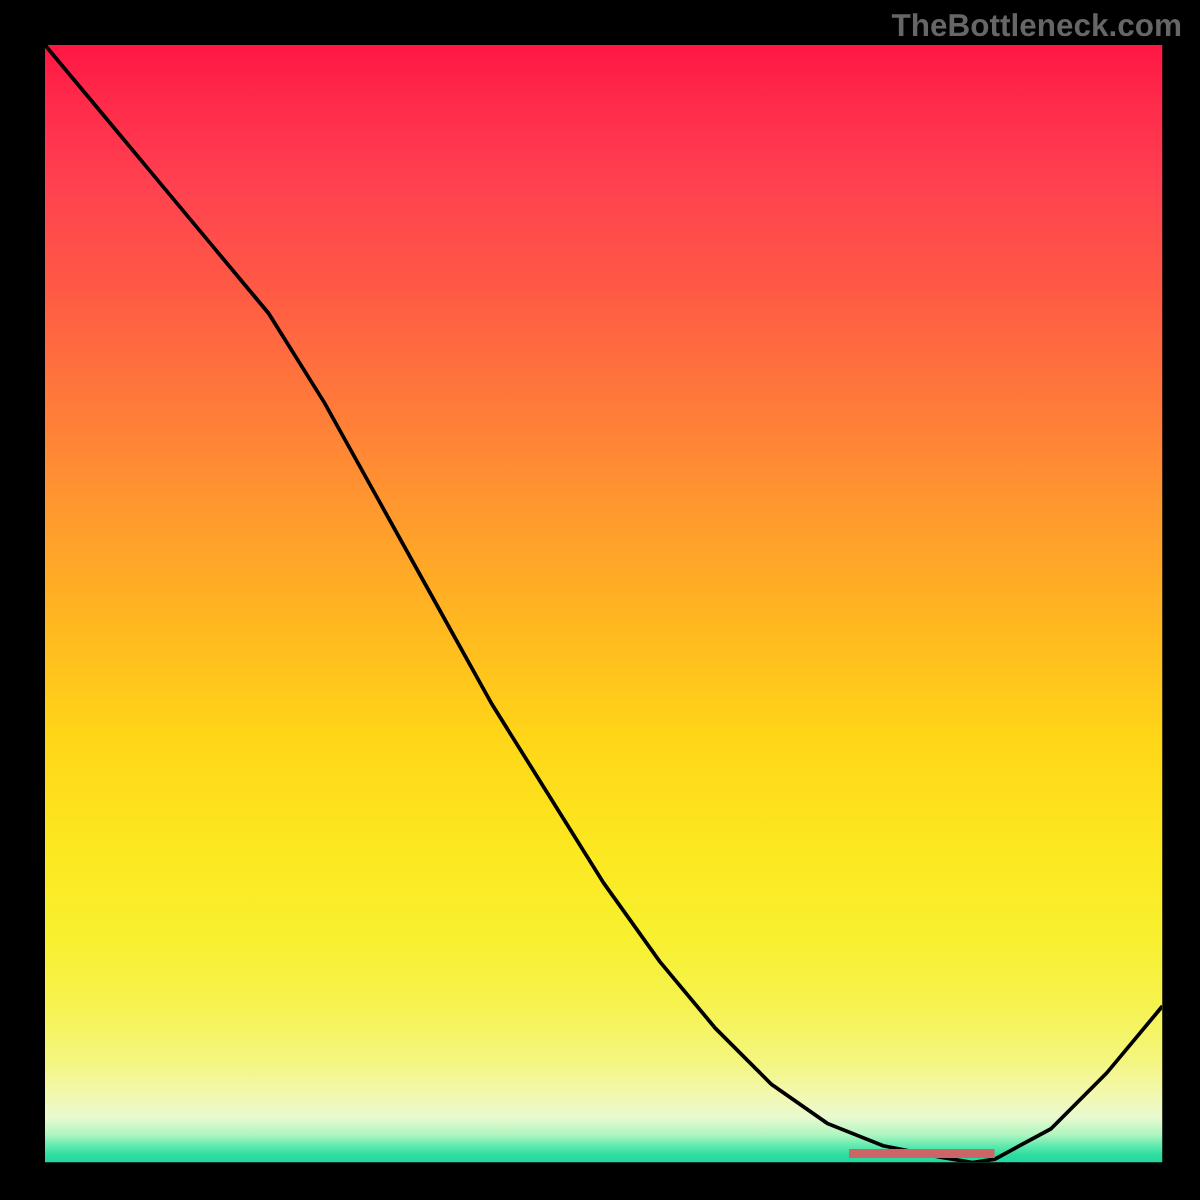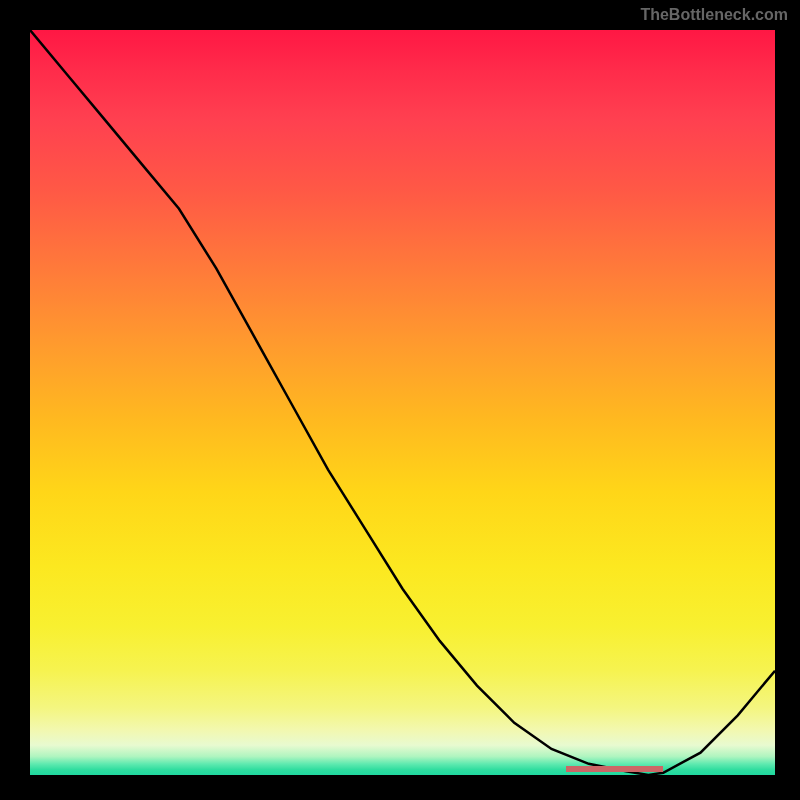--- a/index.html
+++ b/index.html
@@ -15,21 +15,21 @@
     top: 0;
     left: 0;
     width: 800px;
     height: 800px;
   }
   .watermark {
     position: absolute;
     top: 6px;
     right: 12px;
     color: #666666;
-    font-size: 16px;
+    font-size: 21px;
     font-weight: bold;
     z-index: 10;
   }
   .plot-area {
     position: absolute;
     top: 30px;
     left: 30px;
     width: 745px;
     height: 745px;
     overflow: hidden;

